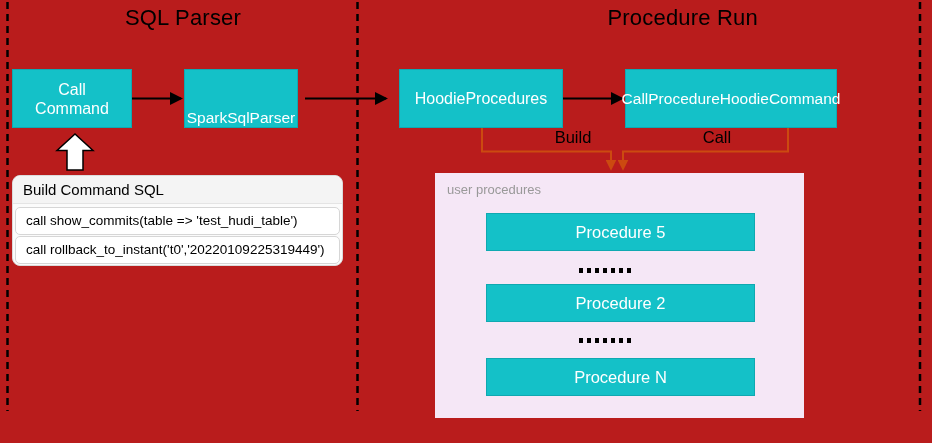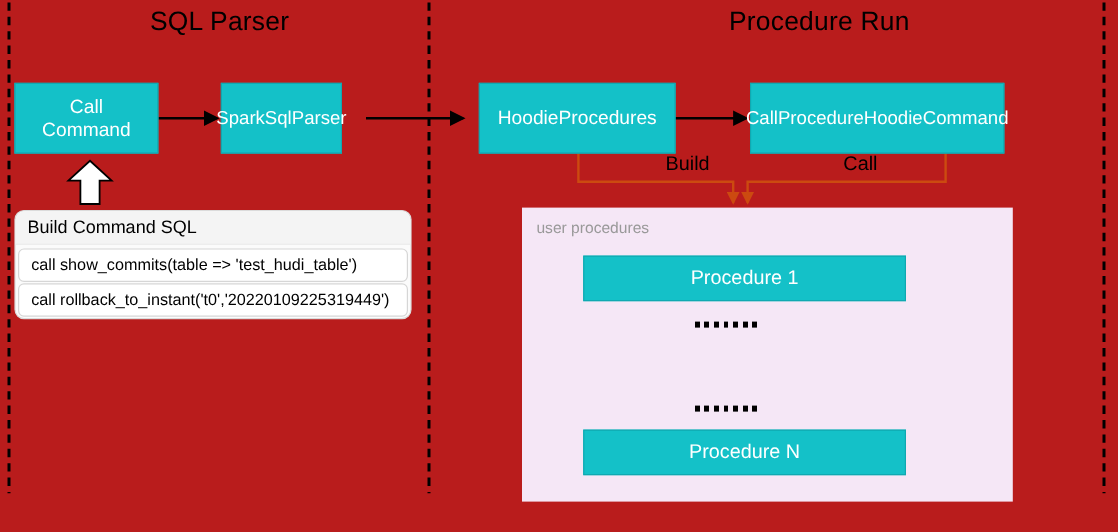--- a/index.html
+++ b/index.html
@@ -19,21 +19,21 @@
   .lane-title.sql{left:8px;width:350px;}
   .lane-title.proc{left:473px;width:285px;text-align:right;}
 
   .node{
     position:absolute;background:var(--teal,#14C1C8);
     border:1px solid var(--tealBorder,#0FA9B1);box-sizing:border-box;
     display:flex;flex-direction:column;align-items:center;justify-content:center;
     color:#fff;font-size:16px;line-height:19px;text-align:center;white-space:nowrap;
   }
   .node.call-command{left:12px;top:69px;width:120px;height:59px;}
-  .node.spark-sql-parser{left:184px;top:69px;width:101px;height:59px;font-size:15.5px;}
+  .node.spark-sql-parser{left:184px;top:69px;width:114px;height:59px;font-size:15.5px;justify-content:flex-end;}
   .node.hoodie-procedures{left:399px;top:69px;width:164px;height:59px;}
   .node.call-procedure{left:625px;top:69px;width:212px;height:59px;font-size:15.5px;}
 
   .edge-label{position:absolute;top:127px;width:64px;text-align:center;font-size:16.5px;line-height:21px;}
   .edge-label.build{left:541px;}
   .edge-label.call{left:685px;}
 
   .sql-card{
     position:absolute;left:12px;top:175px;width:331px;height:91px;box-sizing:border-box;
     background:#FBFBFB;border:1px solid #DBDBDB;border-radius:8px;
@@ -47,21 +47,20 @@
     position:absolute;left:2px;right:2px;height:28px;box-sizing:border-box;
     background:#FFFFFF;border:1px solid #D6D6D6;border-radius:5px;
     font-size:13.5px;line-height:26px;padding-left:10px;white-space:nowrap;overflow:hidden;
   }
   .sql-row.r1{top:31px;}
   .sql-row.r2{top:60px;}
 
   .user-procedures{
     position:absolute;left:435px;top:173px;width:369px;height:245px;
     background:var(--lavender,#F5E7F6);
-    padding-left:40px;
   }
   .user-procedures-label{
     position:absolute;left:12px;top:9px;font-size:13px;color:var(--grayLabel,#999);
   }
   .proc-item{
     position:absolute;left:51px;width:269px;height:38px;
     background:var(--teal,#14C1C8);border:1px solid var(--tealBorder,#0FA9B1);box-sizing:border-box;
     display:flex;align-items:center;justify-content:center;
     color:#fff;font-size:16.5px;white-space:nowrap;
   }
@@ -132,19 +131,20 @@
   <div class="edge-label call">Call</div>
 
   <div class="sql-card">
     <div class="sql-card-header">Build Command SQL</div>
     <div class="sql-row r1">call show_commits(table =&gt; 'test_hudi_table')</div>
     <div class="sql-row r2">call rollback_to_instant('t0','20220109225319449')</div>
   </div>
 
   <div class="user-procedures">
     <div class="user-procedures-label">user procedures</div>
-    <div class="proc-item p1">Procedure 1</div>
+    <div class="proc-item p1">Procedure 5</div>
     <div class="dots d1"></div>
+    <div class="proc-item p2">Procedure 2</div>
     <div class="dots d2"></div>
     <div class="proc-item p3">Procedure N</div>
   </div>
 
 </div>
 
 </body></html>

